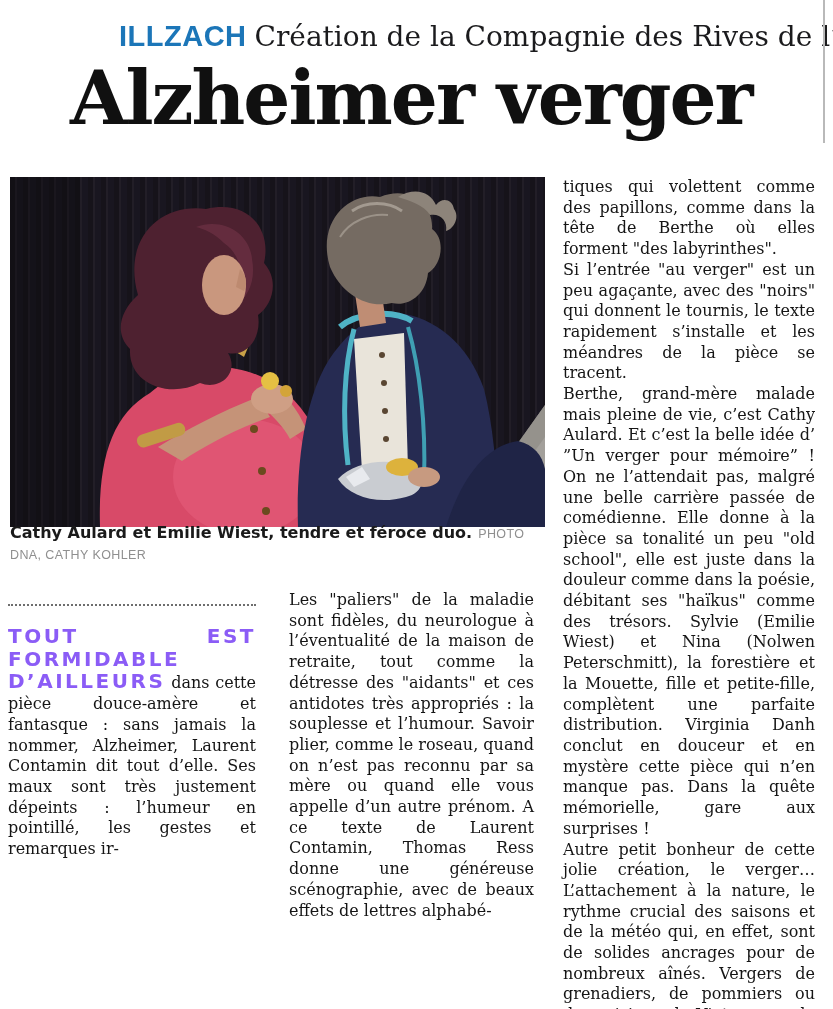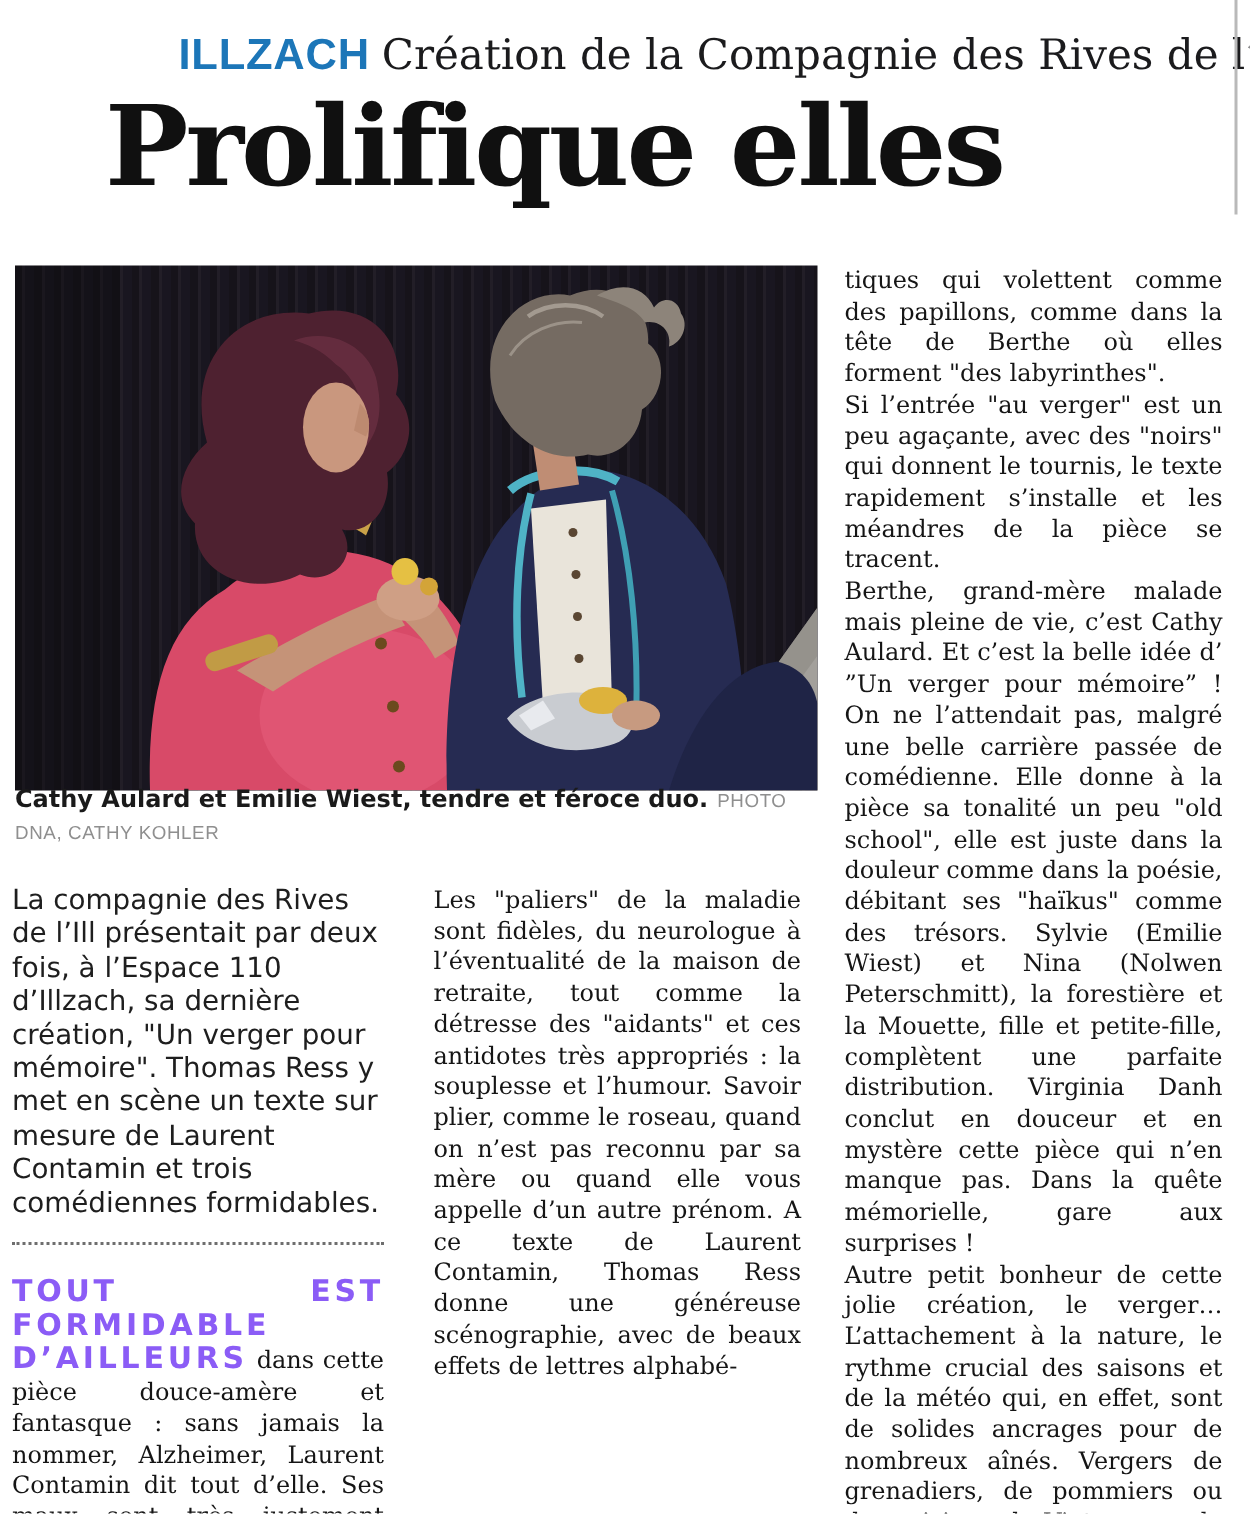--- a/index.html
+++ b/index.html
@@ -76,21 +76,21 @@
   
   .right-rule{left:823px;top:0;width:2px;height:143px;background:#b9b9b9;}
 </style>
 </head>
 <body>
 
 <div class="abs kicker">
   <span class="kicker-loc">ILLZACH</span><span class="kicker-sub">Création de la Compagnie des Rives de l’Ill</span>
 </div>
 
-<h1 class="abs headline" style="margin:0;">Prolifique elles</h1>
+<h1 class="abs headline" style="margin:0;">Alzheimer verger</h1>
 
 <div class="abs photo">
   <svg viewBox="0 0 535 350">
 
     <rect x="0" y="0" width="70" height="350" fill="#0c0b0e" opacity="0.35"></rect>
 
     <polygon points="535,228 535,350 448,350" fill="#a3a09b"></polygon>
     <polygon points="535,228 535,260 470,350 448,350" fill="#8e8b86" opacity="0.7"></polygon>
 
     <g>
@@ -156,21 +156,20 @@
       <ellipse cx="414" cy="300" rx="16" ry="10" fill="#c79a80"></ellipse>
     </g>
   </svg>
 </div>
 
 <div class="abs caption">
   <span class="caption-main">Cathy Aulard et Emilie Wiest, tendre et féroce duo.</span><span class="caption-credit">PHOTO DNA, CATHY KOHLER</span>
 </div>
 
 <div class="abs col col1">
-  <p class="lede">La compagnie des Rives de l’Ill présentait par deux fois, à l’Espace 110 d’Illzach, sa dernière création, "Un verger pour mémoire". Thomas Ress y met en scène un texte sur mesure de Laurent Contamin et trois comédiennes formidables.</p>
   <hr class="dotted-rule">
   <p class="lead-body">
     <span class="lead-in">TOUT EST FORMIDABLE D’AILLEURS</span><span> dans cette pièce douce-amère et fantasque : sans jamais la nommer, Alzheimer, Laurent Contamin dit tout d’elle. Ses maux sont très justement dépeints : l’humeur en pointillé, les gestes et remarques ir-</span>
   </p>
 </div>
 
 <div class="abs col col2">
   <p>Les "paliers" de la maladie sont fidèles, du neurologue à l’éventualité de la maison de retraite, tout comme la détresse des "aidants" et ces antidotes très appropriés : la souplesse et l’humour. Savoir plier, comme le roseau, quand on n’est pas reconnu par sa mère ou quand elle vous appelle d’un autre prénom. A ce texte de Laurent Contamin, Thomas Ress donne une généreuse scénographie, avec de beaux effets de lettres alphabé-</p>
 </div>
 

